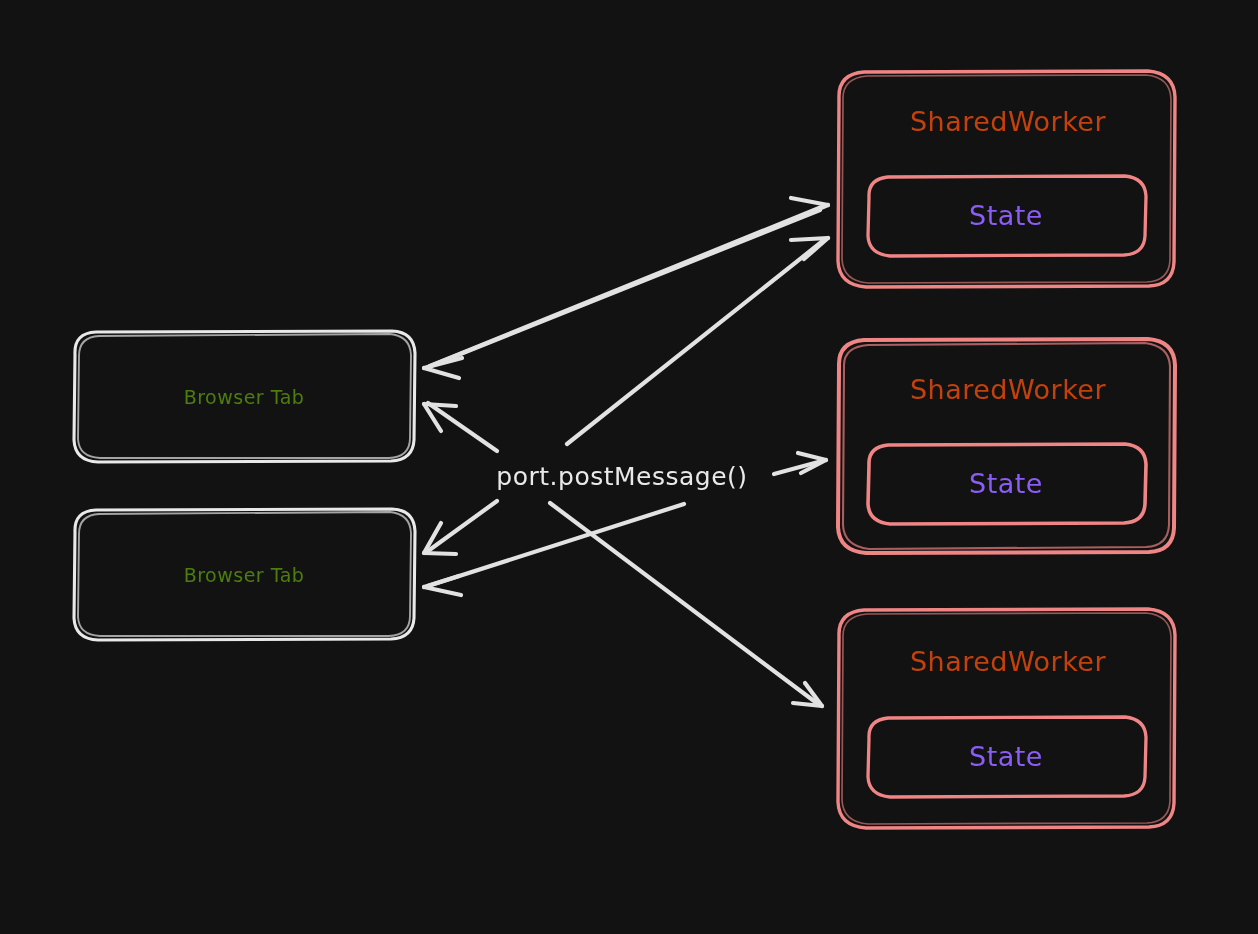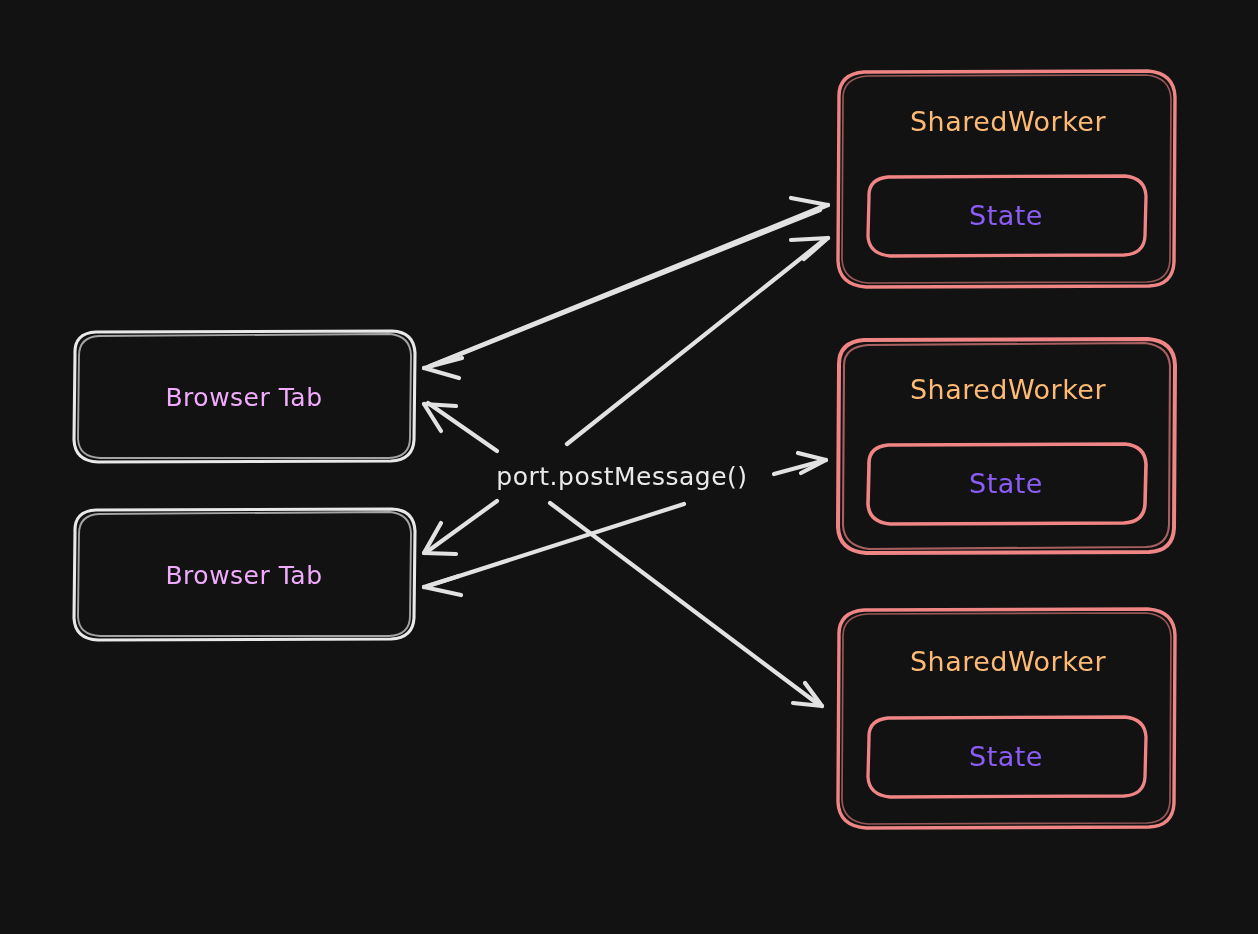--- a/index.html
+++ b/index.html
@@ -29,32 +29,32 @@
   }
   .node-label {
     position: absolute;
     white-space: nowrap;
     font-family: "DejaVu Sans", sans-serif;
     letter-spacing: 0.5px;
     pointer-events: none;
     text-align: center;
   }
   .lbl-worker {
-    color: #fdba74;
+    color: #c2410c;
     font-size: 27px;
     font-weight: 400;
   }
   .lbl-state {
     color: #8b5cf6;
     font-size: 27px;
     font-weight: 400;
   }
   .lbl-tab {
-    color: #f0abfc;
-    font-size: 25px;
+    color: #4d7c0f;
+    font-size: 19px;
     font-weight: 400;
   }
   .lbl-edge {
     color: #e9e9e9;
     font-size: 25px;
     font-weight: 400;
   }
   .centered {
     transform: translate(-50%, -50%);
   }

